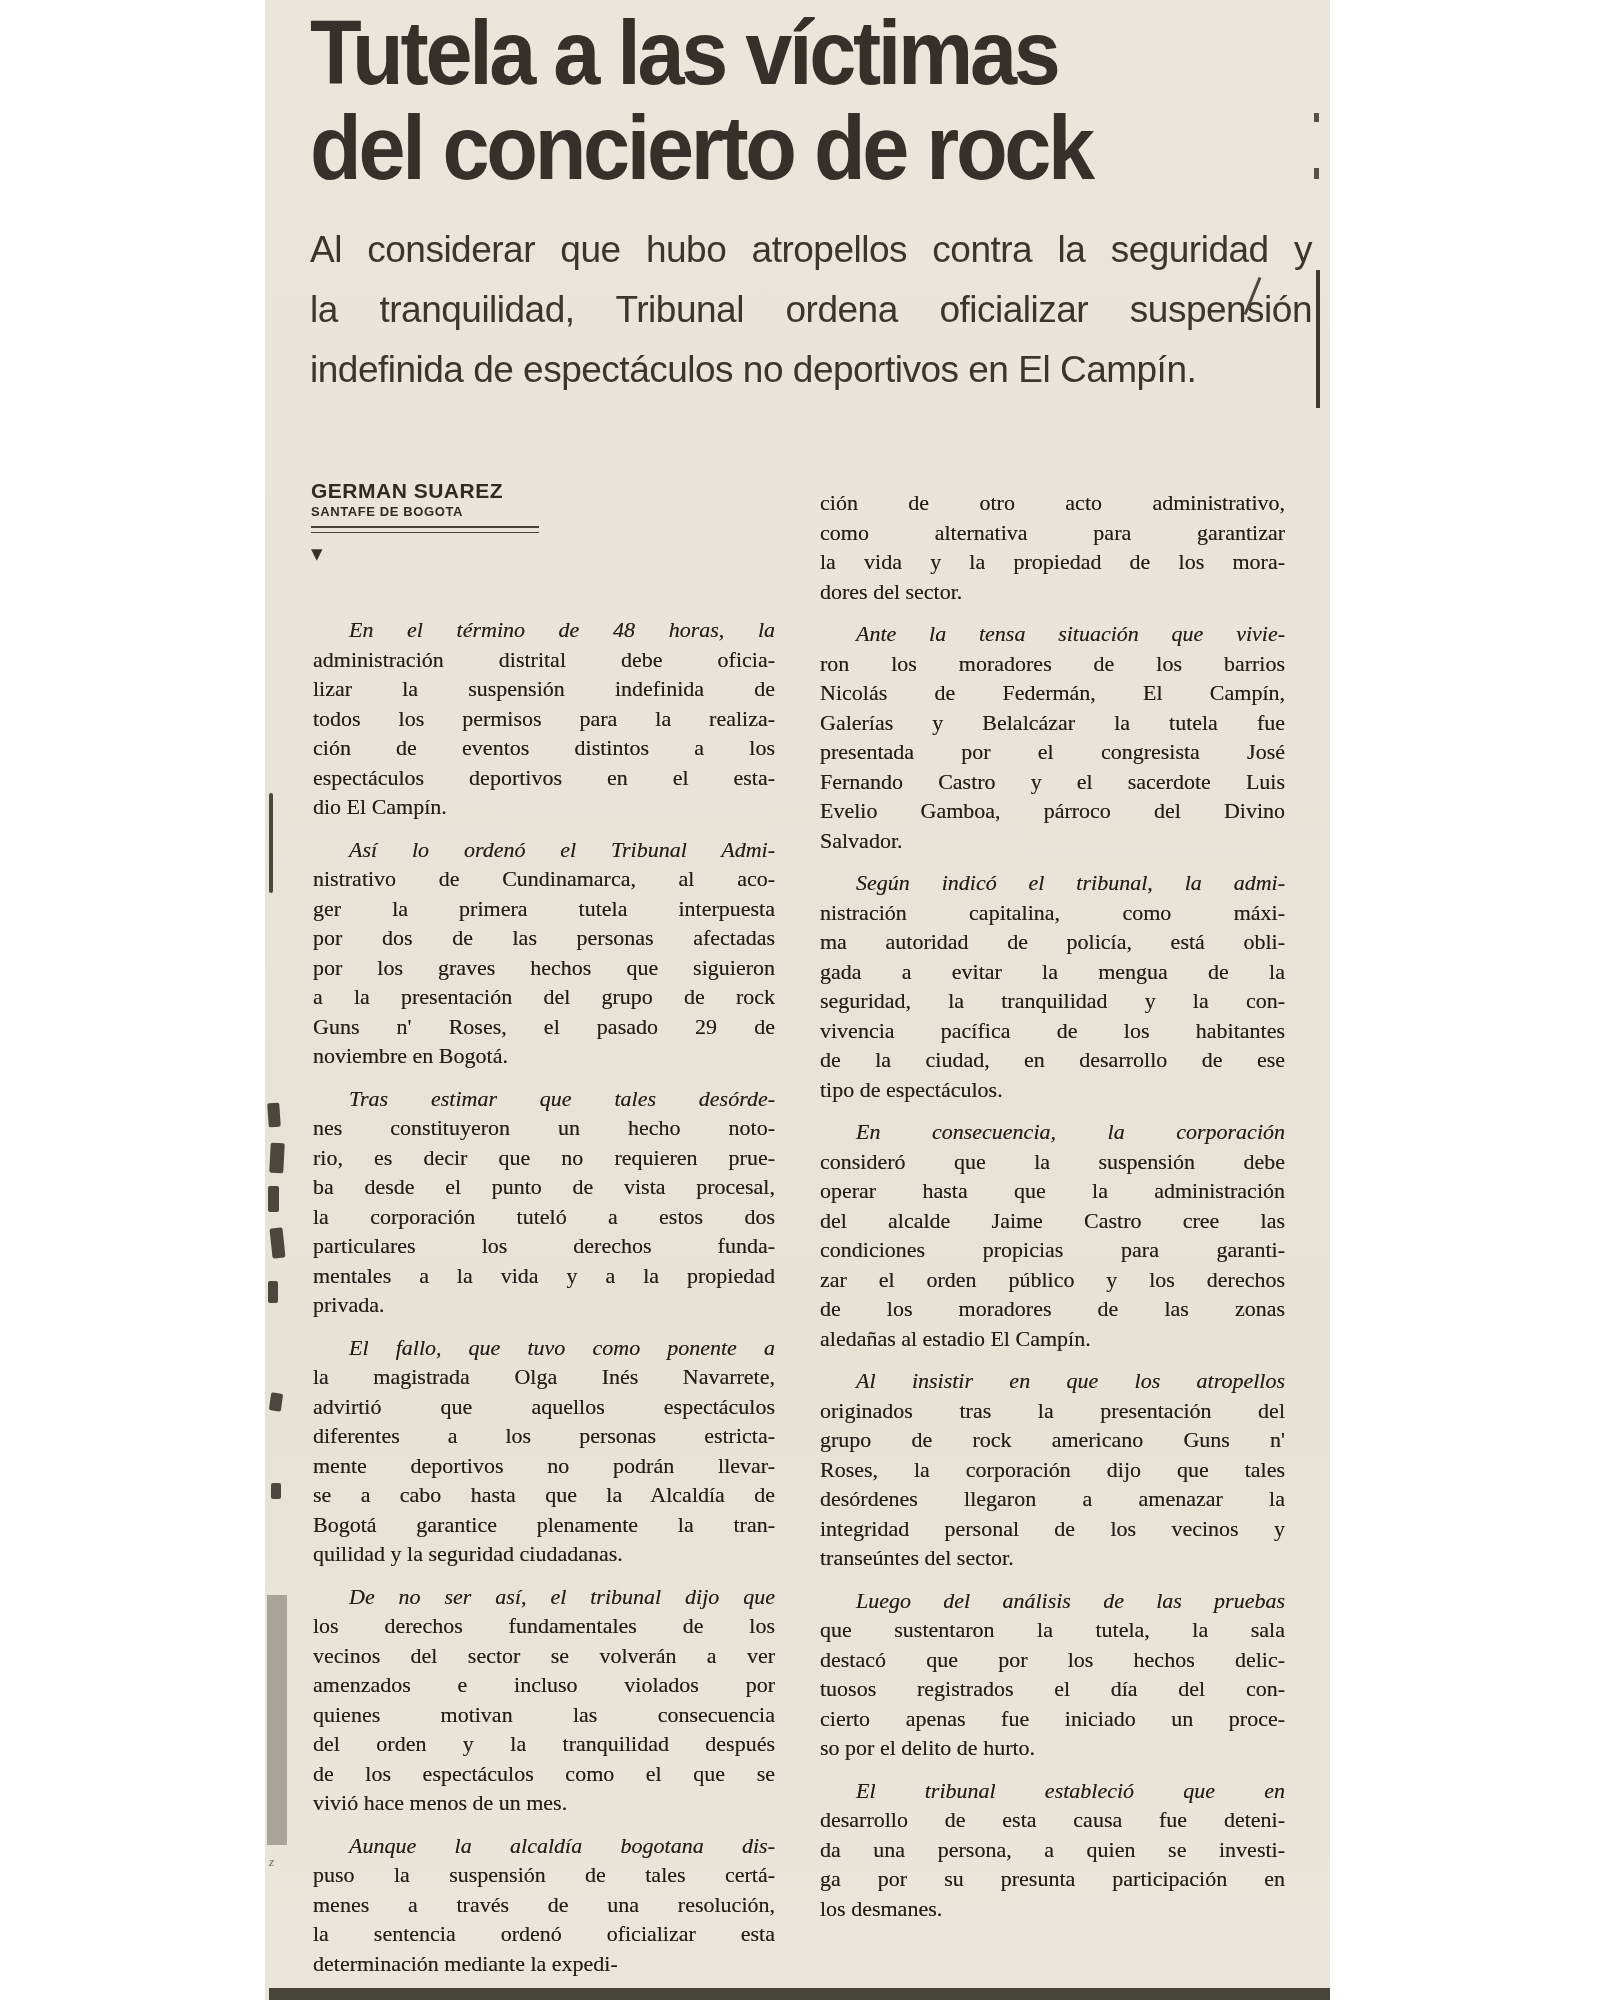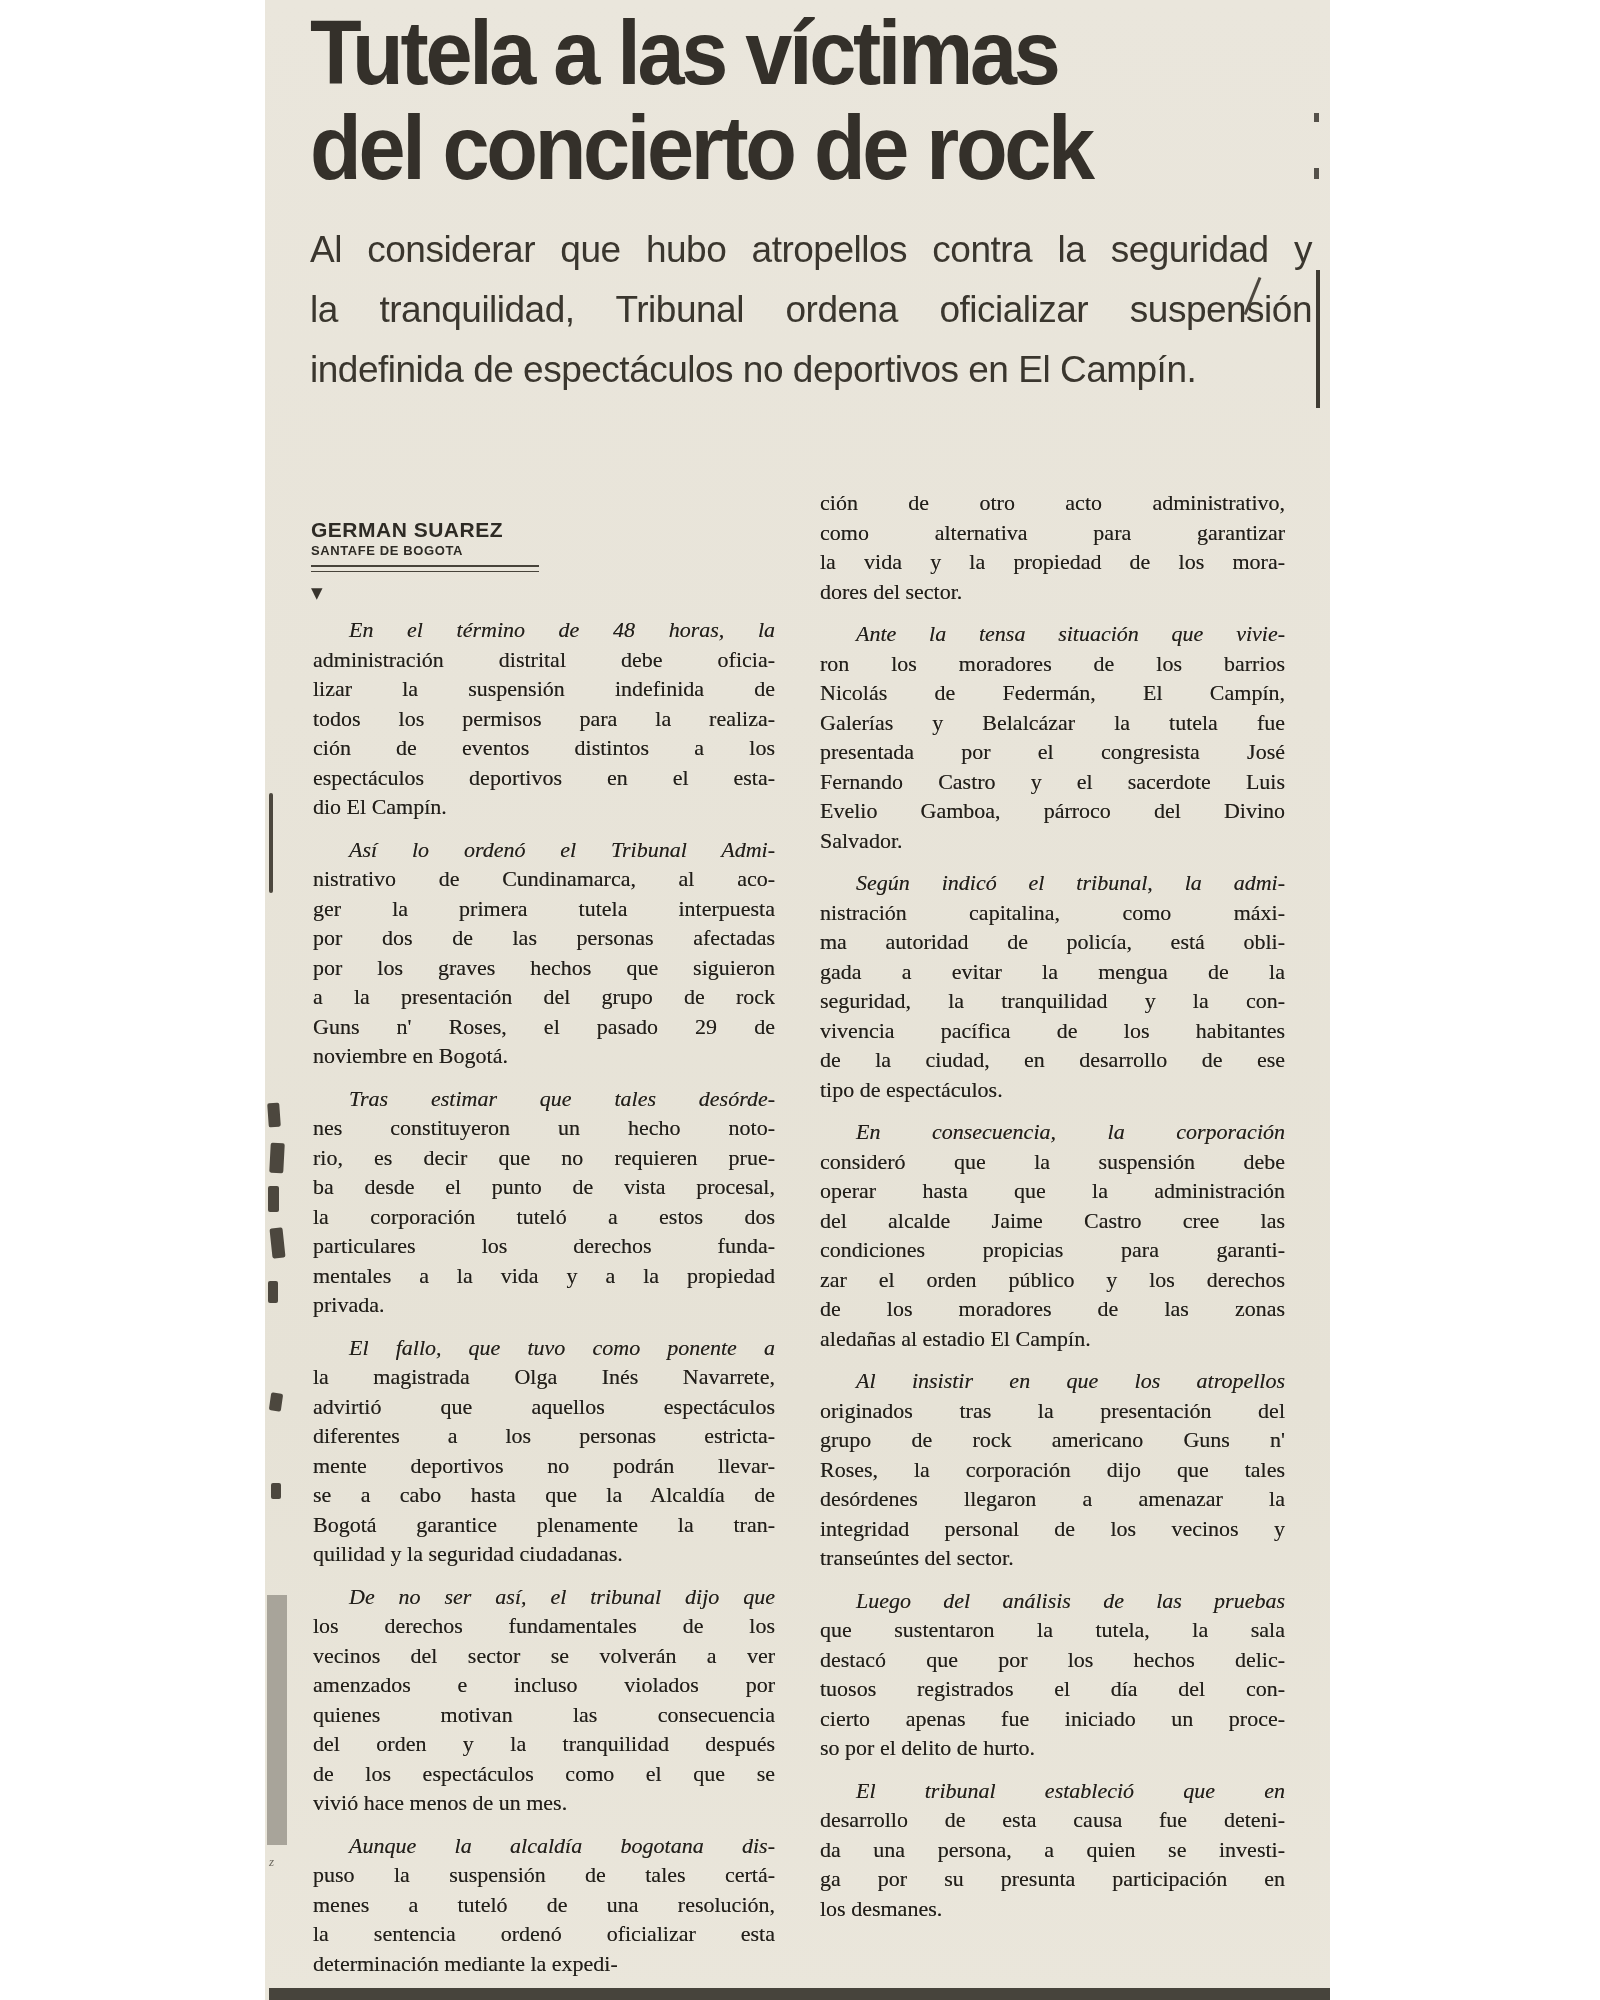--- a/index.html
+++ b/index.html
@@ -25,21 +25,21 @@
   
   .deck{
     position:absolute;left:45px;top:220px;width:1002px;
     font-family:"Liberation Sans", sans-serif;
     font-size:37px;line-height:60px;color:#3a362e;
     letter-spacing:-0.5px;
   }
   .deck .dline{text-align:justify;text-align-last:justify;}
   .deck .dline.last{text-align-last:left;}
   
-  .byline{position:absolute;left:46px;top:518px;width:230px;color:#2e2b25;}
+  .byline{position:absolute;left:46px;top:479px;width:230px;color:#2e2b25;}
   .byline .author{
     font-family:"Liberation Sans", sans-serif;font-weight:bold;
     font-size:21px;line-height:24px;letter-spacing:.5px;
   }
   .byline .location{
     font-family:"Liberation Sans", sans-serif;font-weight:bold;
     font-size:13px;line-height:17px;letter-spacing:.6px;margin-top:0;
   }
   .byline .rule{
     margin-top:6px;width:228px;height:4px;
@@ -153,21 +153,21 @@
         <div class="line">vecinos del sector se volverán a ver</div>
         <div class="line">amenzados e incluso violados por</div>
         <div class="line">quienes motivan las consecuencia</div>
         <div class="line">del orden y la tranquilidad después</div>
         <div class="line">de los espectáculos como el que se</div>
         <div class="line last">vivió hace menos de un mes.</div>
       </div>
       <div class="para">
         <div class="line indent">Aunque la alcaldía bogotana dis-</div>
         <div class="line">puso la suspensión de tales certá-</div>
-        <div class="line">menes a tuteló de una resolución,</div>
+        <div class="line">menes a través de una resolución,</div>
         <div class="line">la sentencia ordenó oficializar esta</div>
         <div class="line last">determinación mediante la expedi-</div>
       </div>
     </div>
   <div class="col col-right">
       <div class="para">
         <div class="line">ción de otro acto administrativo,</div>
         <div class="line">como alternativa para garantizar</div>
         <div class="line">la vida y la propiedad de los mora-</div>
         <div class="line last">dores del sector.</div>

